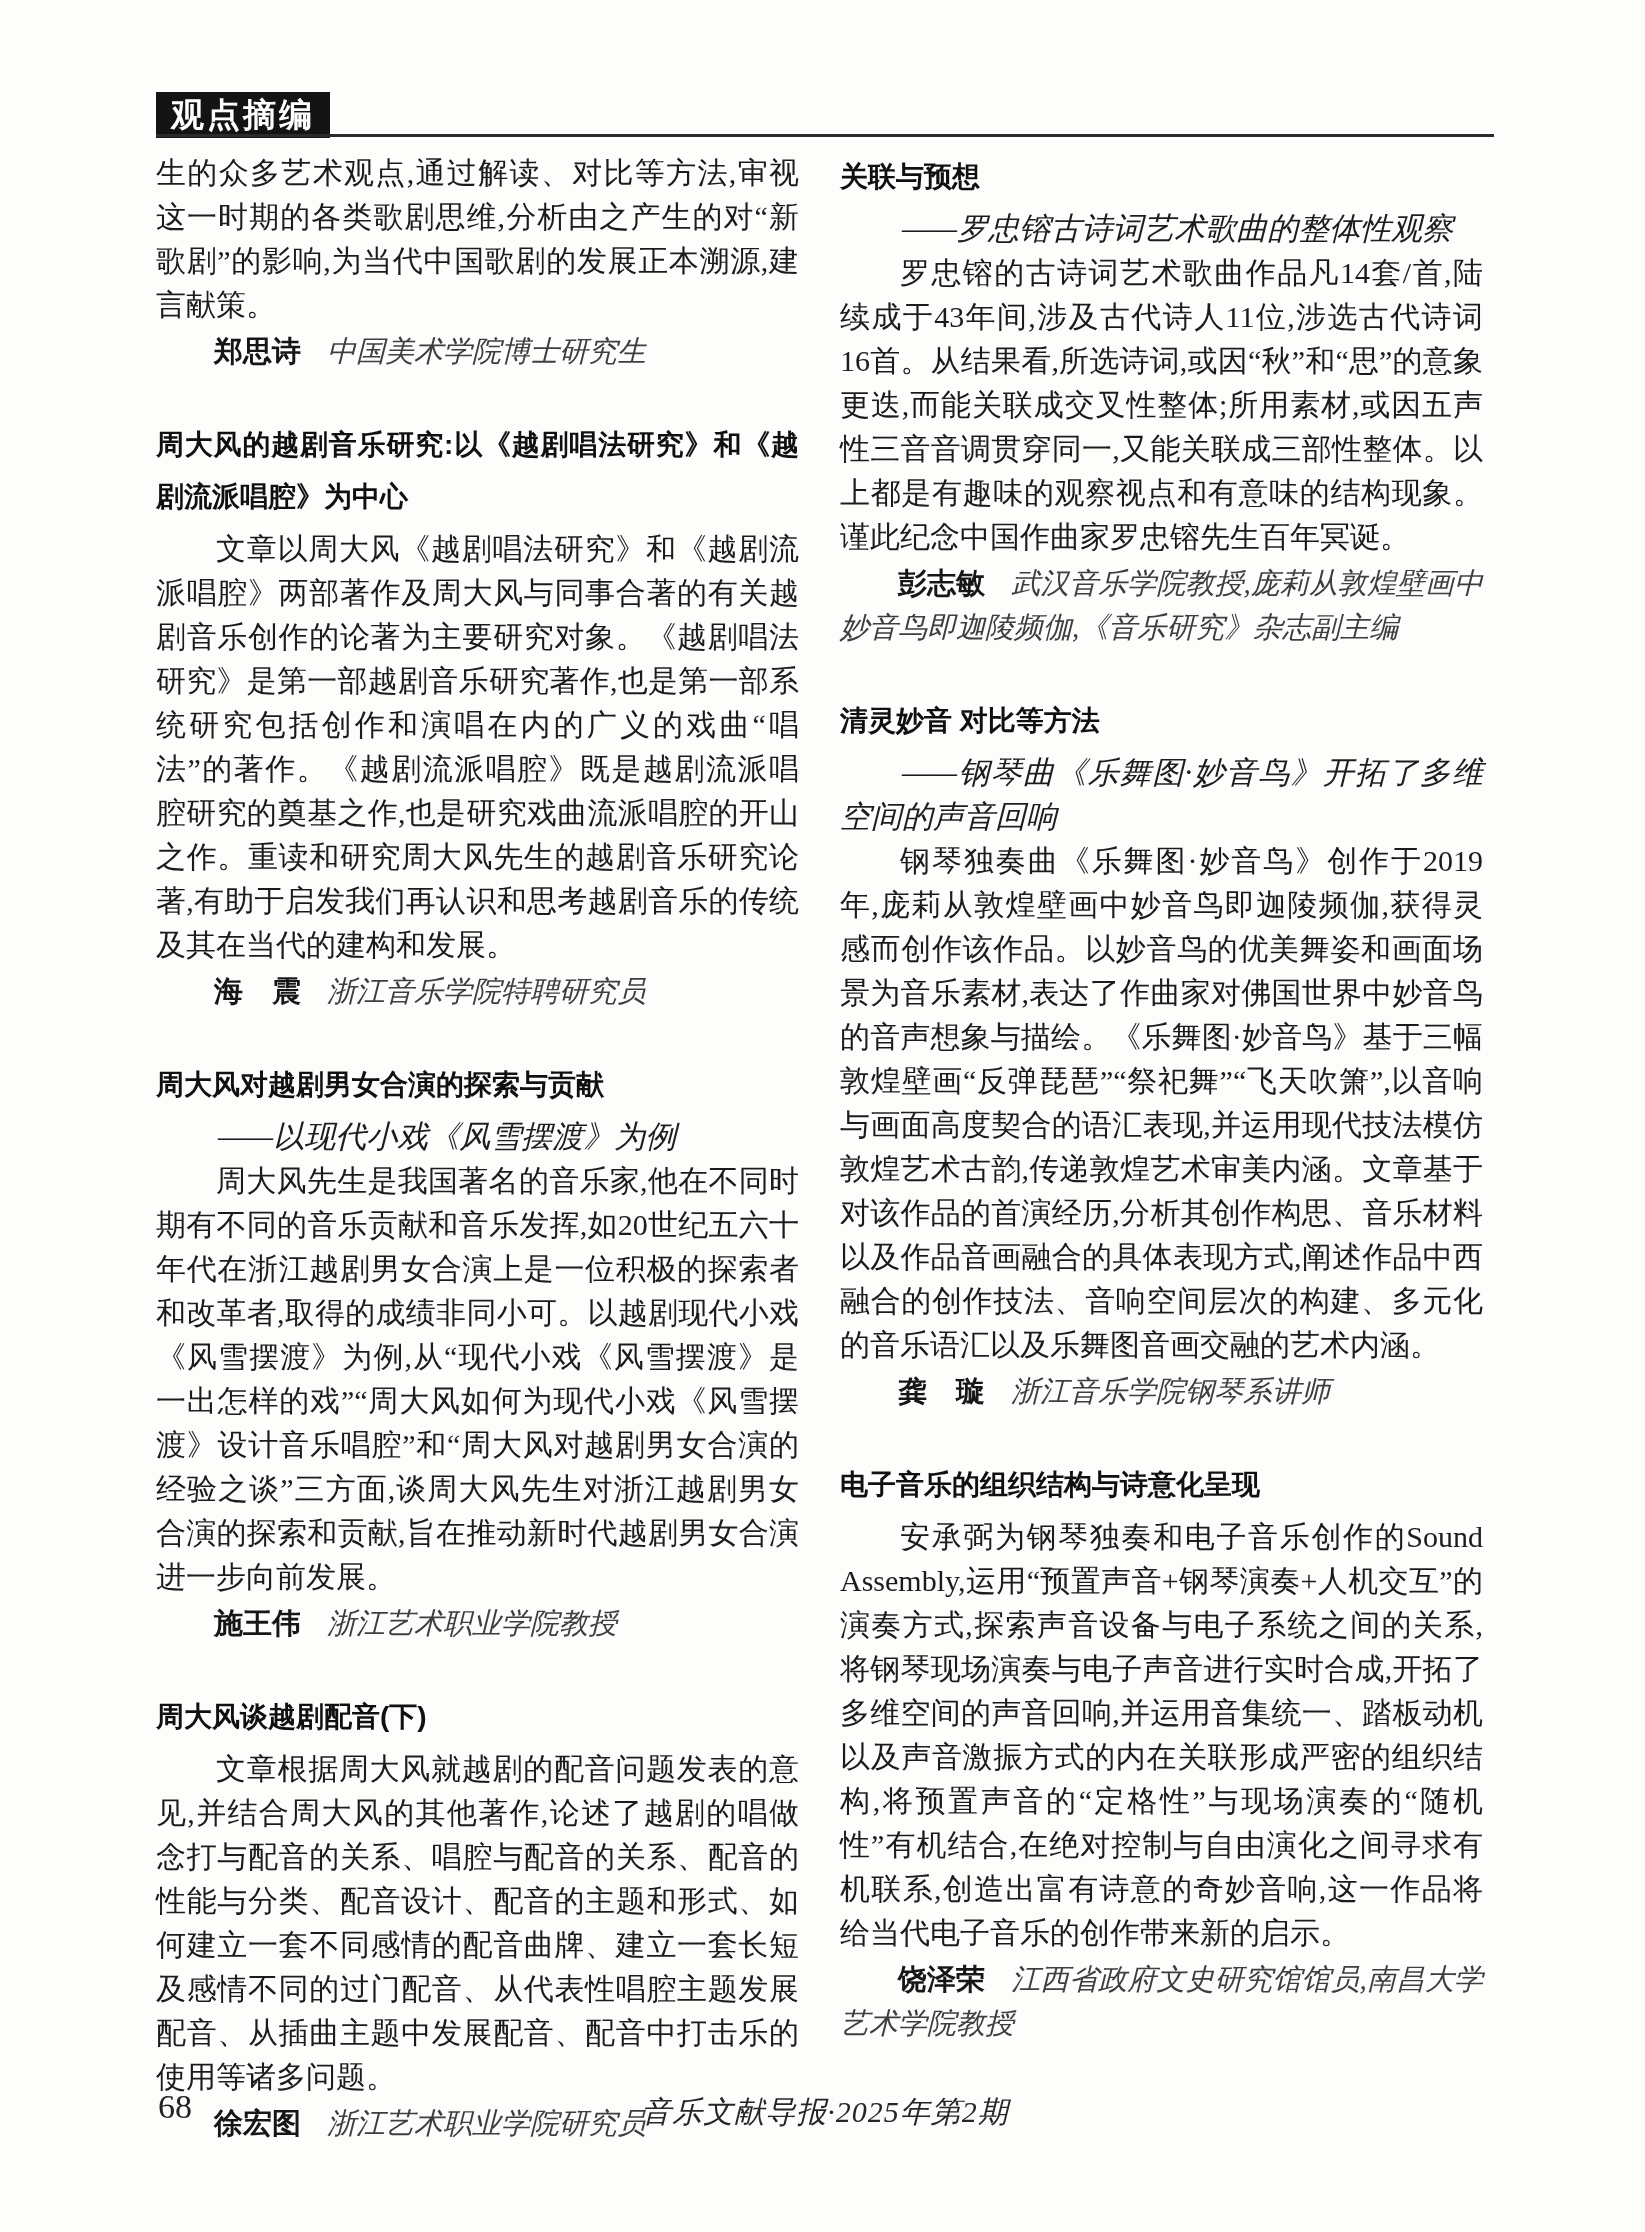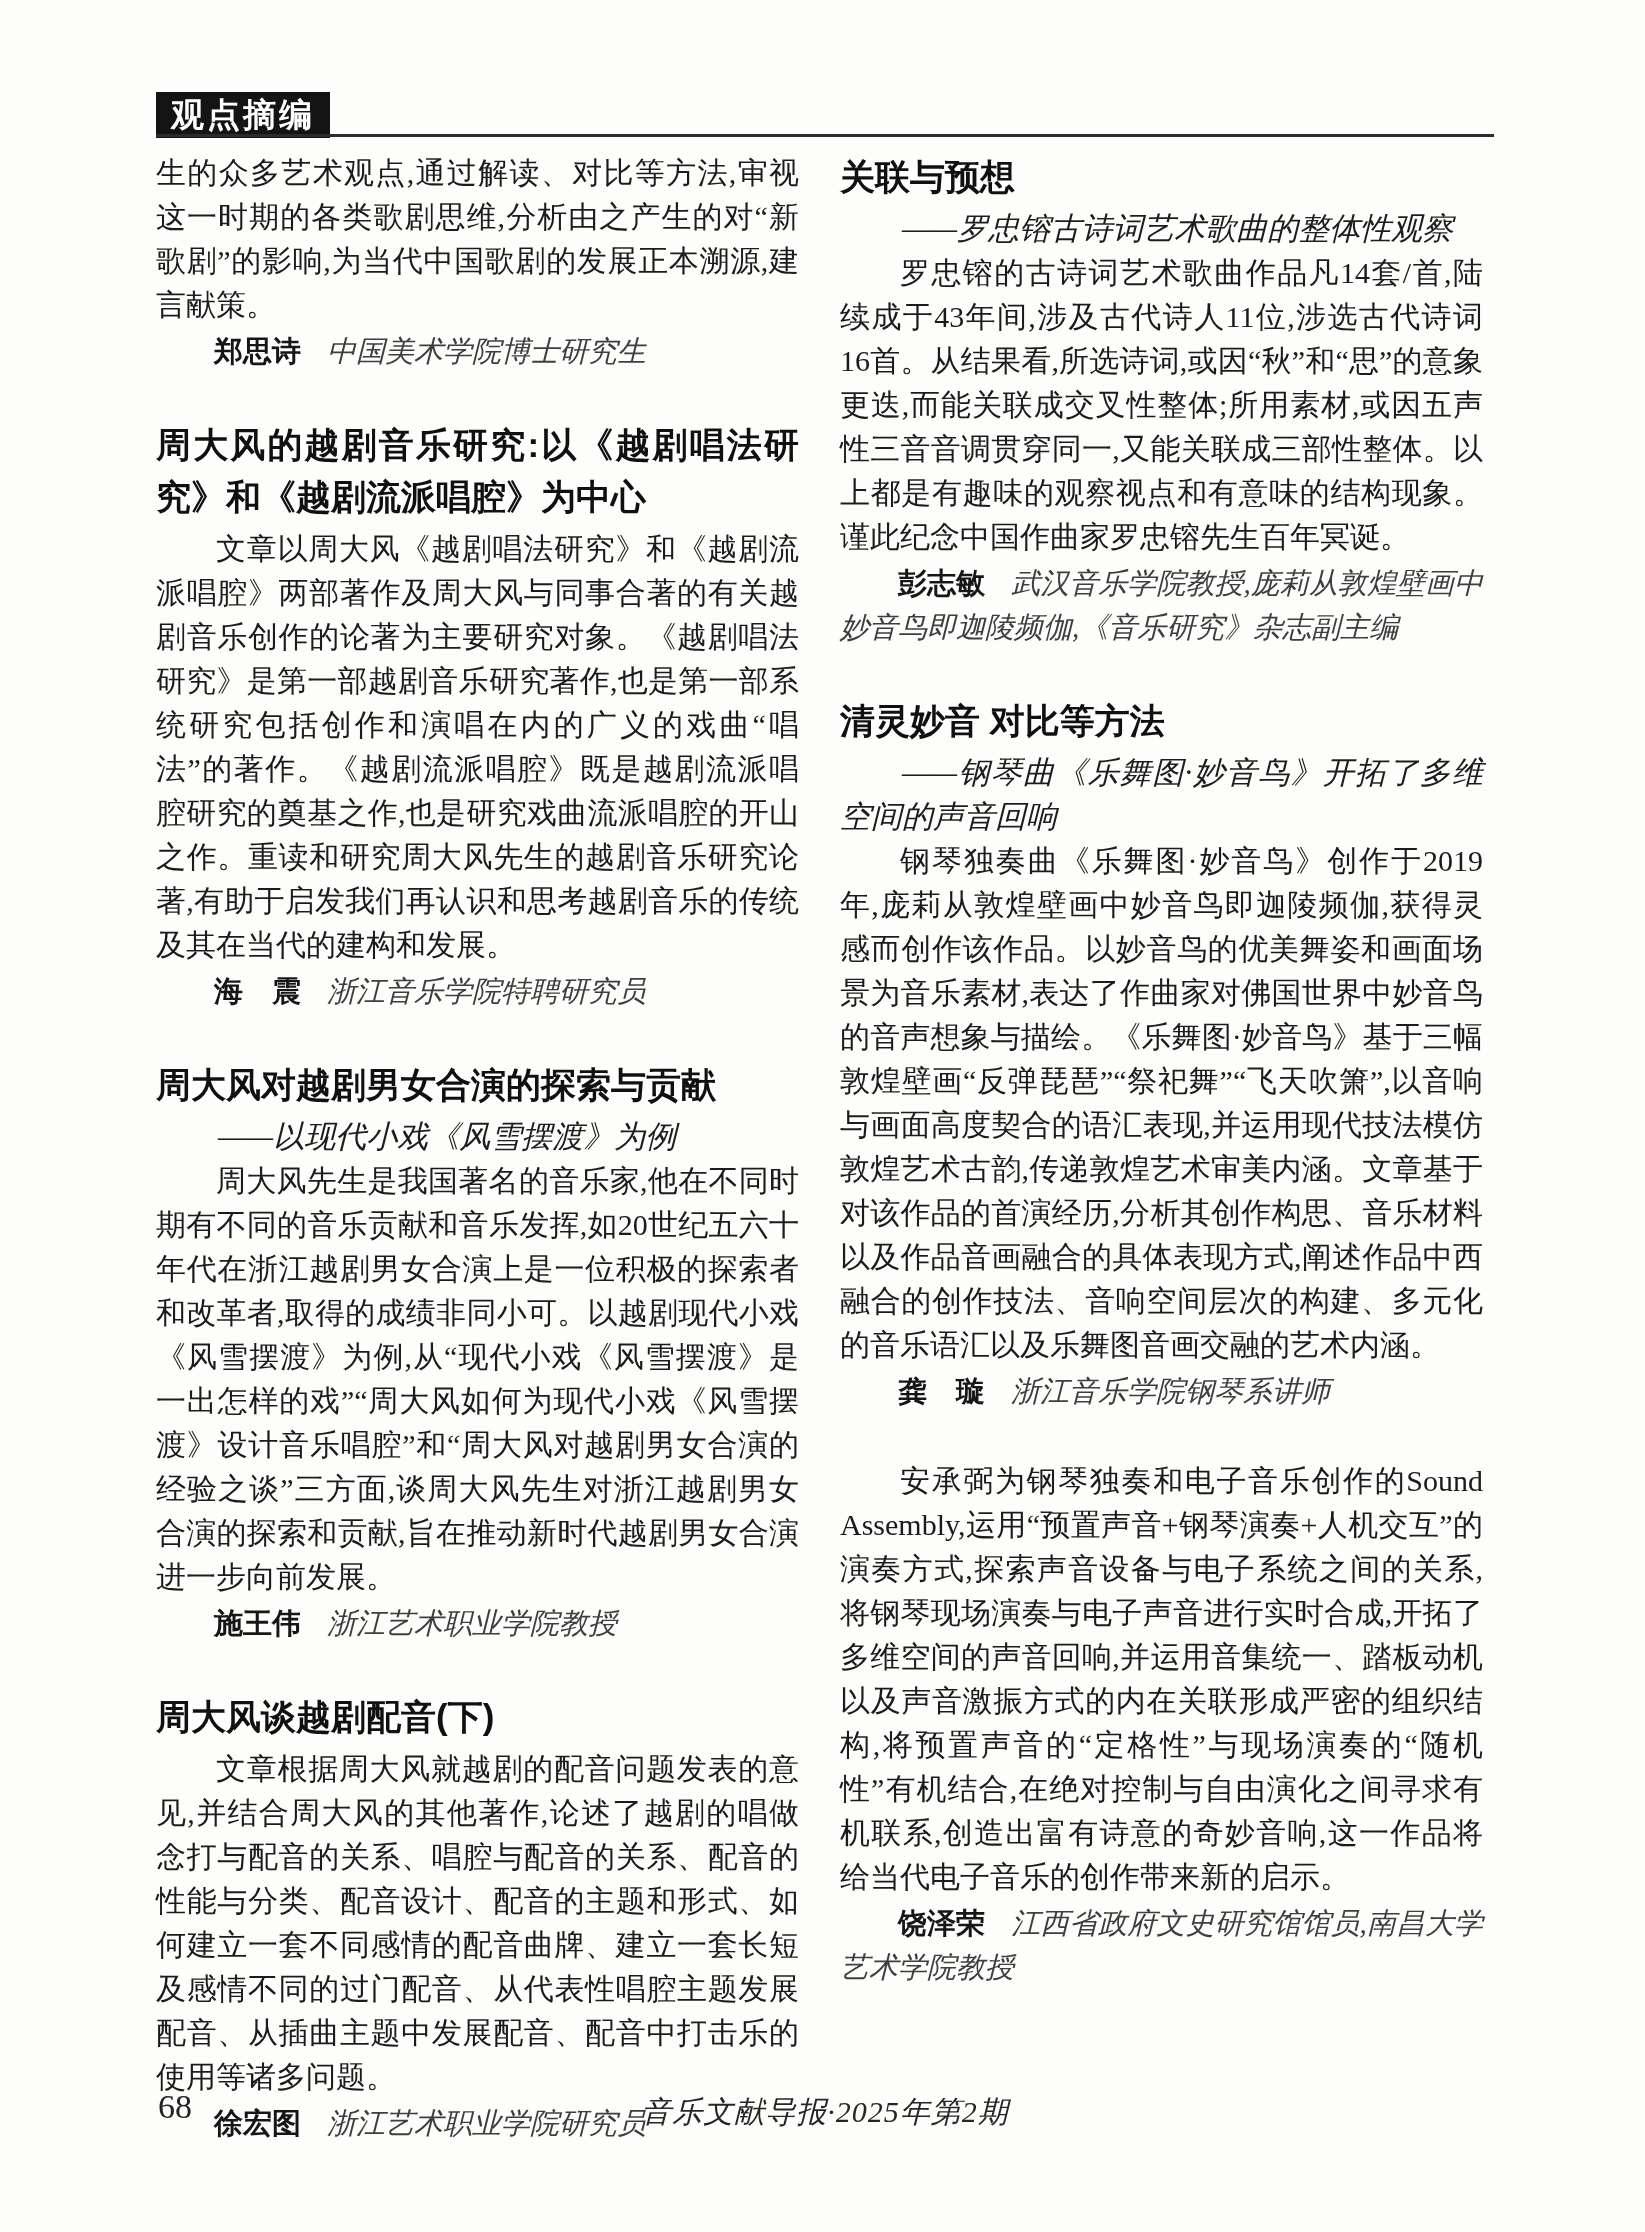--- a/index.html
+++ b/index.html
@@ -25,21 +25,21 @@
   }
   .columns{
     position:absolute;left:156px;top:151px;width:1338px;
     display:flex;gap:41px;
   }
   .col{width:643px;}
   .section{margin-top:46px;}
   .section.first{margin-top:0;}
   .title{
     font-family:"Liberation Sans","DejaVu Sans",sans-serif;
-    font-weight:bold;font-size:35px;line-height:52px;
+    font-weight:bold;font-size:28px;line-height:52px;
     margin:0 0 4px 0;color:#101010;text-align:justify;
   }
   .subtitle{
     font-style:italic;font-size:31px;line-height:44px;
     text-indent:2em;text-align:justify;margin:0;color:#1d1d1d;
   }
   .para{
     font-size:30px;line-height:44px;
     text-align:justify;text-indent:2em;margin:0;color:#1b1b1b;
   }
@@ -116,20 +116,21 @@
       </section>
 
       <section class="section">
         <h2 class="title">清灵妙音 对比等方法</h2>
         <p class="subtitle">——钢琴曲《乐舞图·妙音鸟》开拓了多维空间的声音回响</p>
         <p class="para">钢琴独奏曲《乐舞图·妙音鸟》创作于2019年,庞莉从敦煌壁画中妙音鸟即迦陵频伽,获得灵感而创作该作品。以妙音鸟的优美舞姿和画面场景为音乐素材,表达了作曲家对佛国世界中妙音鸟的音声想象与描绘。《乐舞图·妙音鸟》基于三幅敦煌壁画“反弹琵琶”“祭祀舞”“飞天吹箫”,以音响与画面高度契合的语汇表现,并运用现代技法模仿敦煌艺术古韵,传递敦煌艺术审美内涵。文章基于对该作品的首演经历,分析其创作构思、音乐材料以及作品音画融合的具体表现方式,阐述作品中西融合的创作技法、音响空间层次的构建、多元化的音乐语汇以及乐舞图音画交融的艺术内涵。</p>
         <p class="byline"><span class="name">龚　璇</span><span class="affil">浙江音乐学院钢琴系讲师</span></p>
       </section>
 
       <section class="section">
+        <h2 class="title">电子音乐的组织结构与诗意化呈现</h2>
         <p class="para">安承弼为钢琴独奏和电子音乐创作的Sound Assembly,运用“预置声音+钢琴演奏+人机交互”的演奏方式,探索声音设备与电子系统之间的关系,将钢琴现场演奏与电子声音进行实时合成,开拓了多维空间的声音回响,并运用音集统一、踏板动机以及声音激振方式的内在关联形成严密的组织结构,将预置声音的“定格性”与现场演奏的“随机性”有机结合,在绝对控制与自由演化之间寻求有机联系,创造出富有诗意的奇妙音响,这一作品将给当代电子音乐的创作带来新的启示。</p>
         <p class="byline"><span class="name">饶泽荣</span><span class="affil">江西省政府文史研究馆馆员,南昌大学艺术学院教授</span></p>
       </section>
 
     </div>
 
   </div>
 
   <div class="footer">
     <span class="page-num">68</span>

